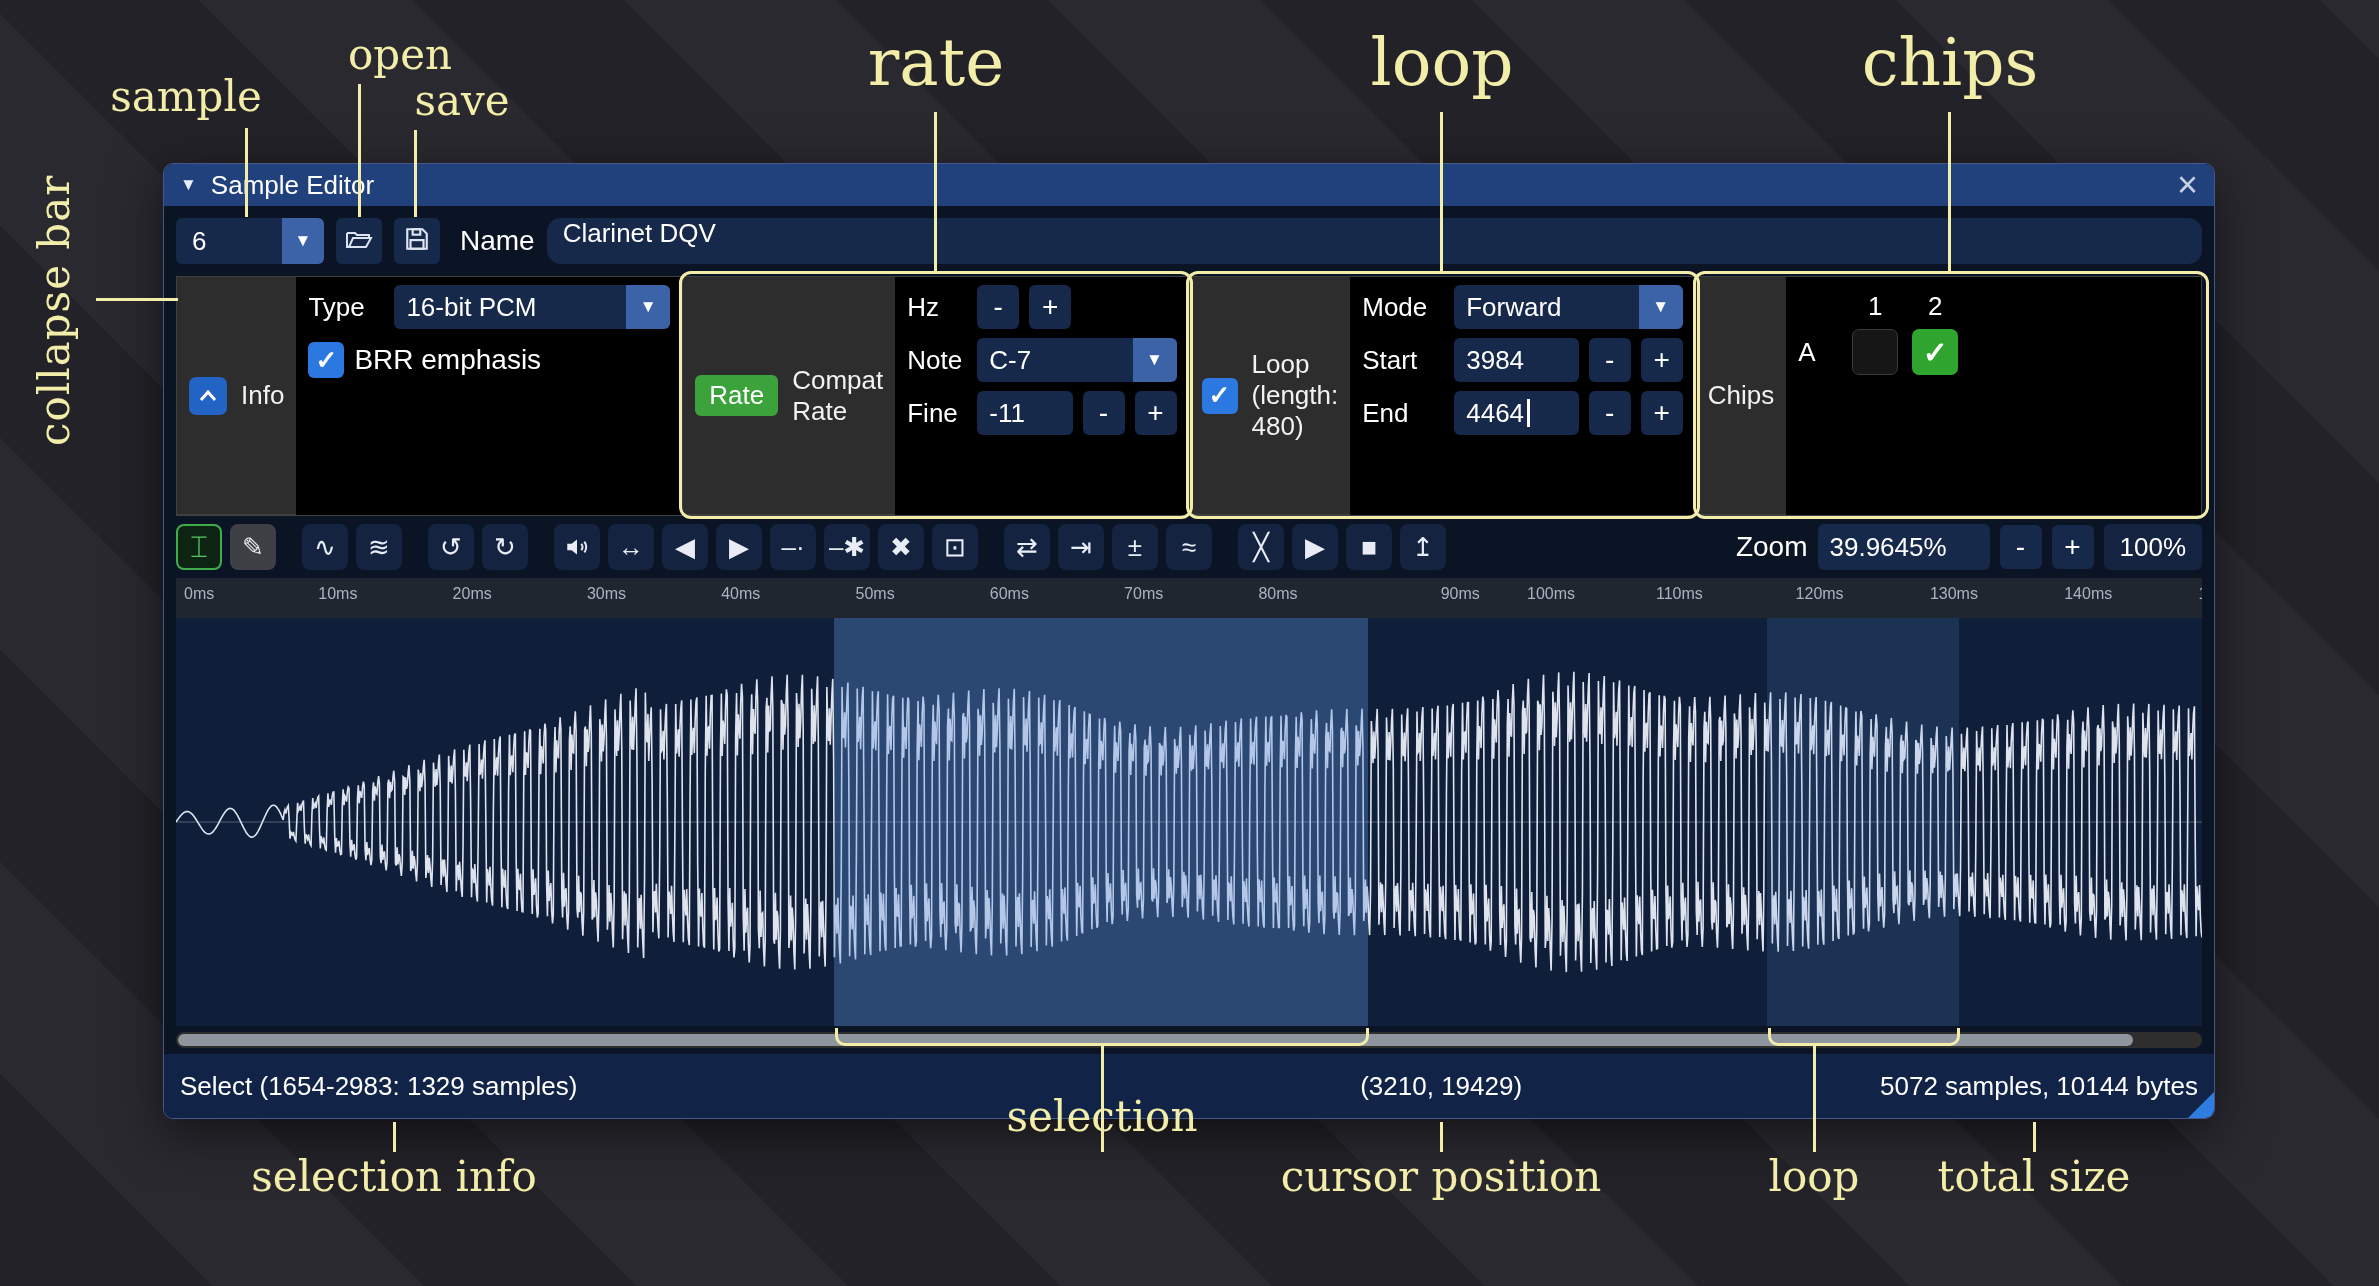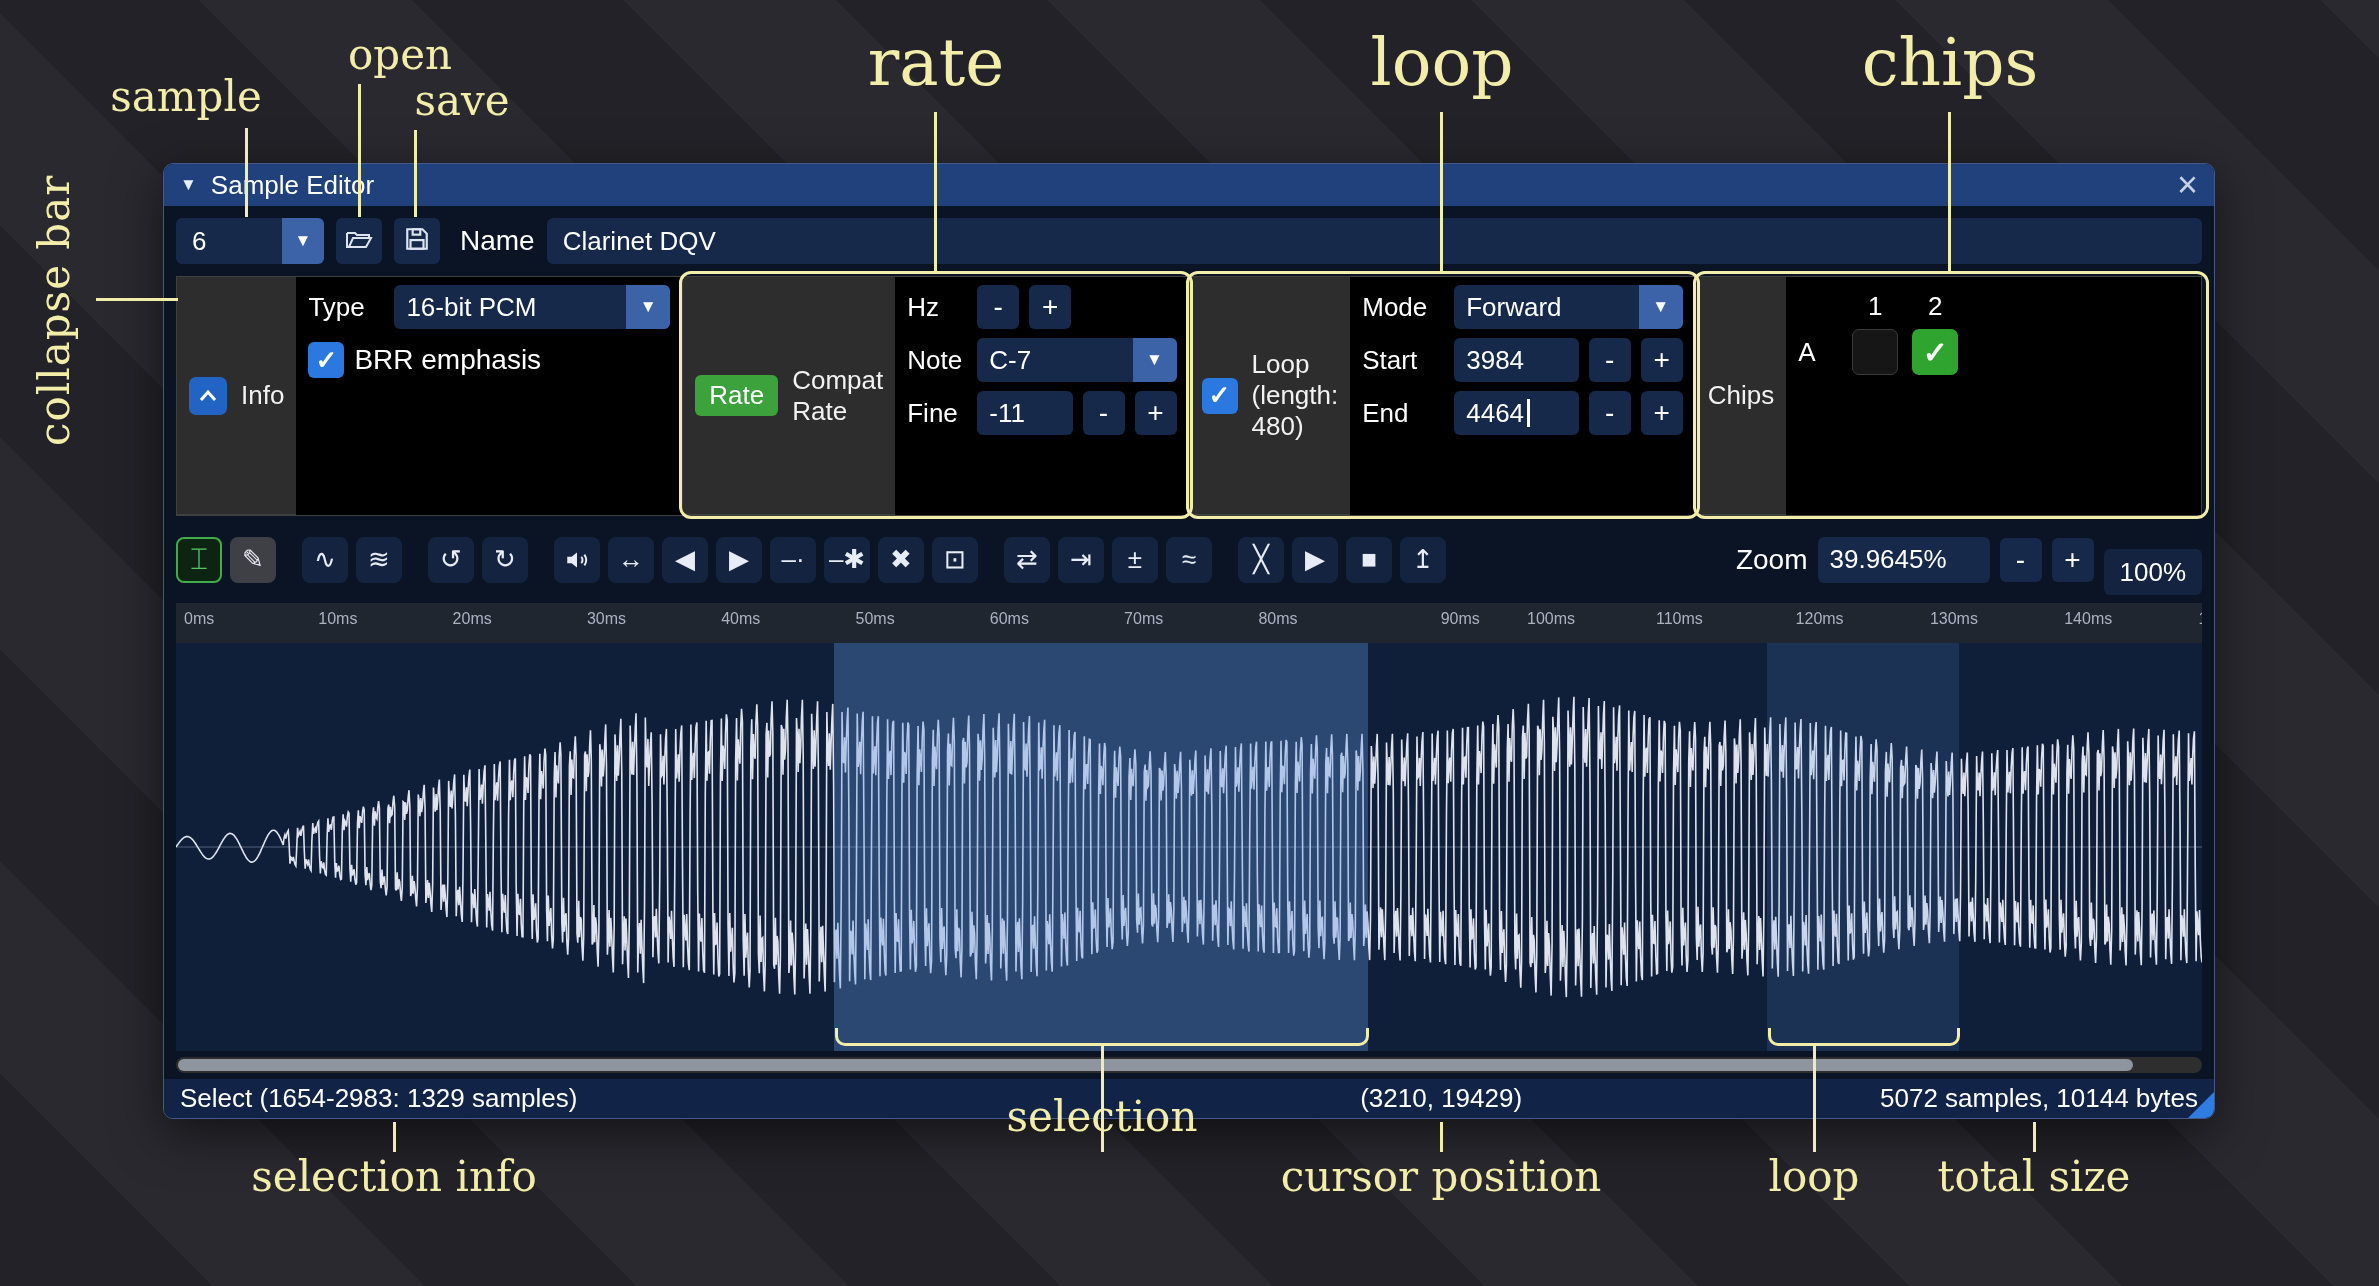--- a/index.html
+++ b/index.html
@@ -35,22 +35,22 @@
   .titlebar .tri { font-size:17px; margin-right:14px; color:#e8eefb; }
   .titlebar .ttl { font-size:26px; }
   .titlebar .close { margin-left:auto; font-size:36px; line-height:1; color:#c7d1e4; cursor:default; }
 
   .row2 { flex:0 0 70px; display:flex; align-items:center; gap:12px; padding:12px; }
   .combo { display:flex; height:46px; background:#16294b; border-radius:6px; overflow:hidden; }
   .combo .cval { display:flex; align-items:center; padding:0 16px; color:#fff; font-size:26px; flex:1; min-width:0; }
   .combo .carr { width:42px; flex:0 0 42px; background:#3c63a8; color:#fff; display:flex; align-items:center; justify-content:center; font-size:17px; }
   .icon-btn { width:46px; height:46px; flex:0 0 46px; background:#16294b; border-radius:6px; display:flex; align-items:center; justify-content:center; }
   .lbl { color:#fff; font-size:28px; }
-  .text-input { height:46px; background:#16294b; border-radius:6px; color:#fff; font-size:26px;
-    display:flex; align-items:center; padding:0 16px; flex:1; min-width:0; }
+  .text-input { height:46px; background:#16294b; border-radius:14px; color:#fff; font-size:26px;
+    display:flex; padding:0 16px; flex:1; min-width:0; }
 
   .panels { flex:0 0 240px; display:flex; padding:0 12px; }
   .panel { flex:1; min-width:0; border:1px solid #404040; background:#000; display:flex; flex-direction:row; }
   .panel + .panel { border-left:none; }
   .phead { flex:0 0 50px; background:#2d2d2d; border-bottom:1px solid #404040;
     display:flex; align-items:center; gap:14px; padding:0 12px; color:#f2f2f2; font-size:26px; }
   .pbody { flex:1; padding:8px 12px; display:flex; flex-direction:column; gap:9px; }
   .frow { display:flex; align-items:center; gap:10px; height:44px; }
   .flabel { color:#fff; font-size:26px; min-width:76px; }
   .input { flex:1; min-width:0; height:44px; background:#16294b; border-radius:6px; color:#fff; font-size:26px;
@@ -79,21 +79,21 @@
   .tb-buttons { display:flex; align-items:center; gap:8px; }
   .tbtn { width:46px; height:46px; background:#142440; border-radius:8px; color:#e8ecf4;
     display:flex; align-items:center; justify-content:center; font-size:26px; }
   .tbtn.active { background:#0d2413; border:2px solid #3fae4a; color:#57c763; font-size:30px; }
   .tbtn.gray { background:#3f3f46; }
   .tbtn.gap { margin-left:18px; }
   .zoom-group { margin-left:auto; display:flex; align-items:center; gap:10px; }
   .zoom-input { width:172px; height:46px; background:#16294b; border-radius:6px; color:#fff; font-size:26px;
     display:flex; align-items:center; padding:0 12px; }
   .zoom-reset { height:46px; background:#142440; border-radius:6px; color:#fff; font-size:26px;
-    display:flex; align-items:center; padding:0 16px;margin-top:25px; }
+    display:flex; align-items:center; padding:0 16px; }
 
   .timeline { flex:0 0 40px; position:relative; margin:0 12px; background:#20262f; color:#aab3c2; font-size:16px; overflow:hidden; }
   .tl-label { position:absolute; top:7px; }
 
   .wavewrap { flex:0 0 408px; position:relative; margin:0 12px; background:#0f1f3a; overflow:hidden; }
   .wave-svg { position:absolute; left:0; top:0; width:100%; height:100%; display:block; }
   .sel-overlay { position:absolute; top:0; bottom:0; left:32.5%; width:26.35%; background:rgba(96,150,224,0.35); pointer-events:none; }
   .loop-overlay { position:absolute; top:0; bottom:0; left:78.55%; width:9.45%; background:rgba(96,150,224,0.16); pointer-events:none; }
 
   .scrollbar { flex:0 0 16px; margin:6px 12px 0; background:#2e2e2e; border-radius:8px; position:relative; }

